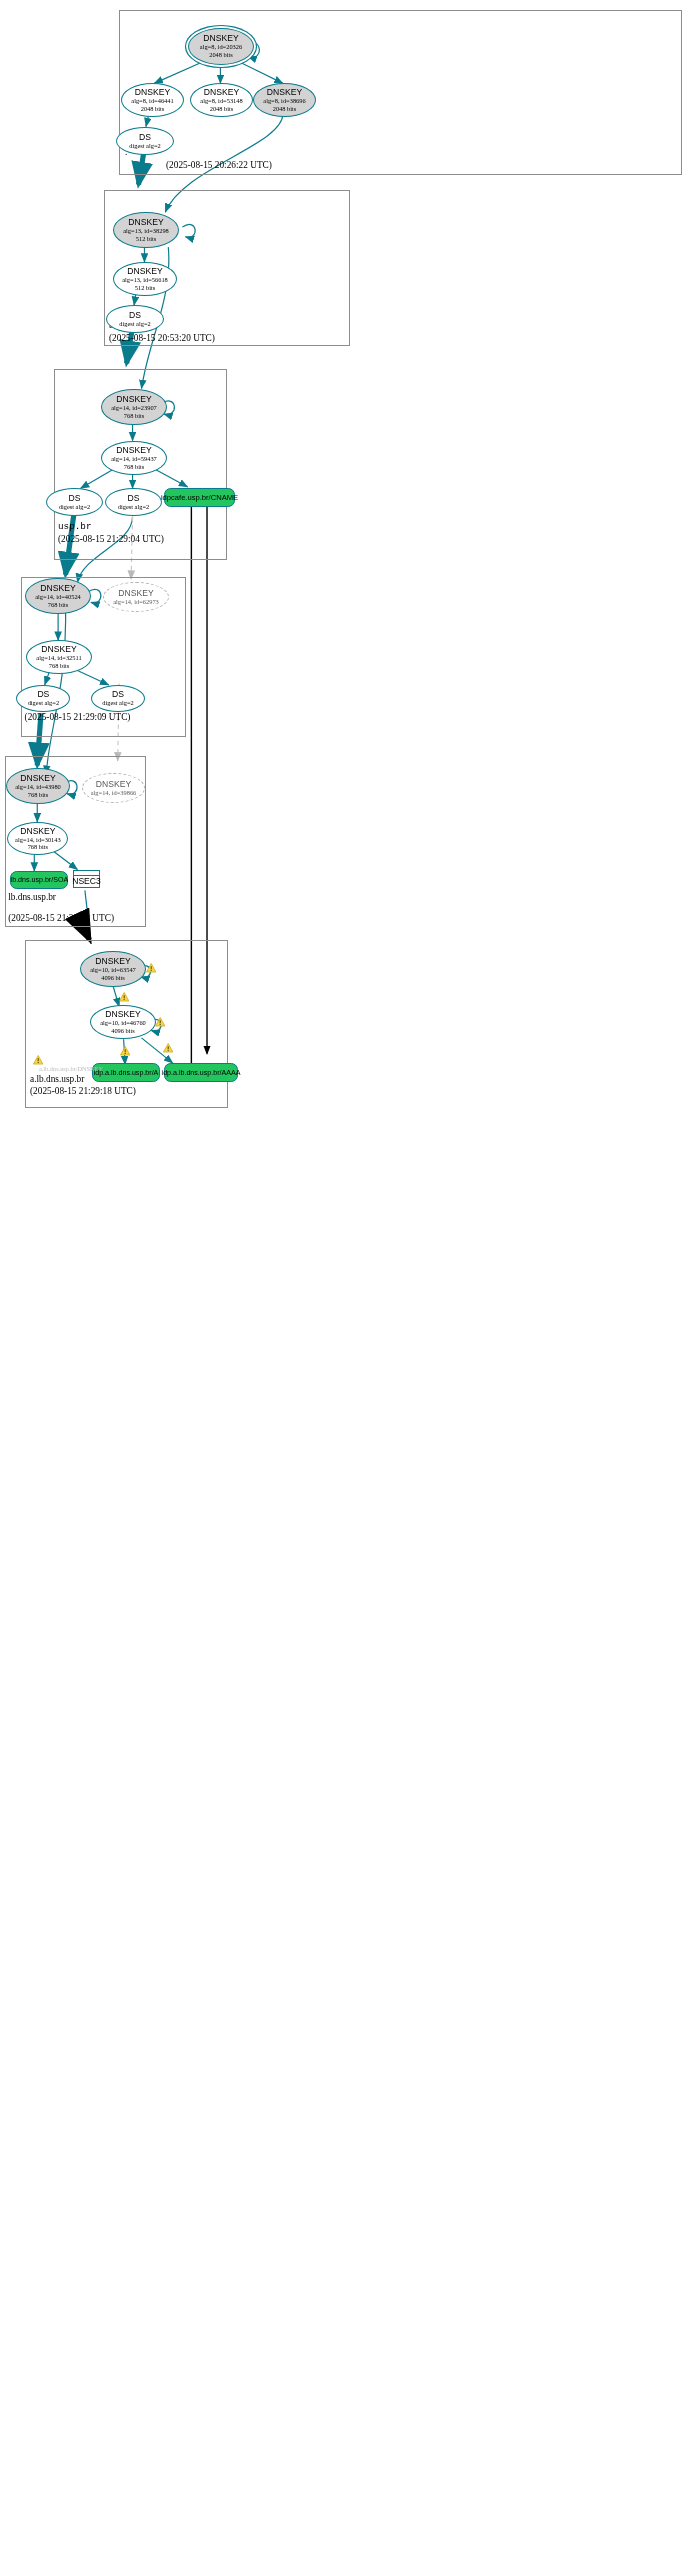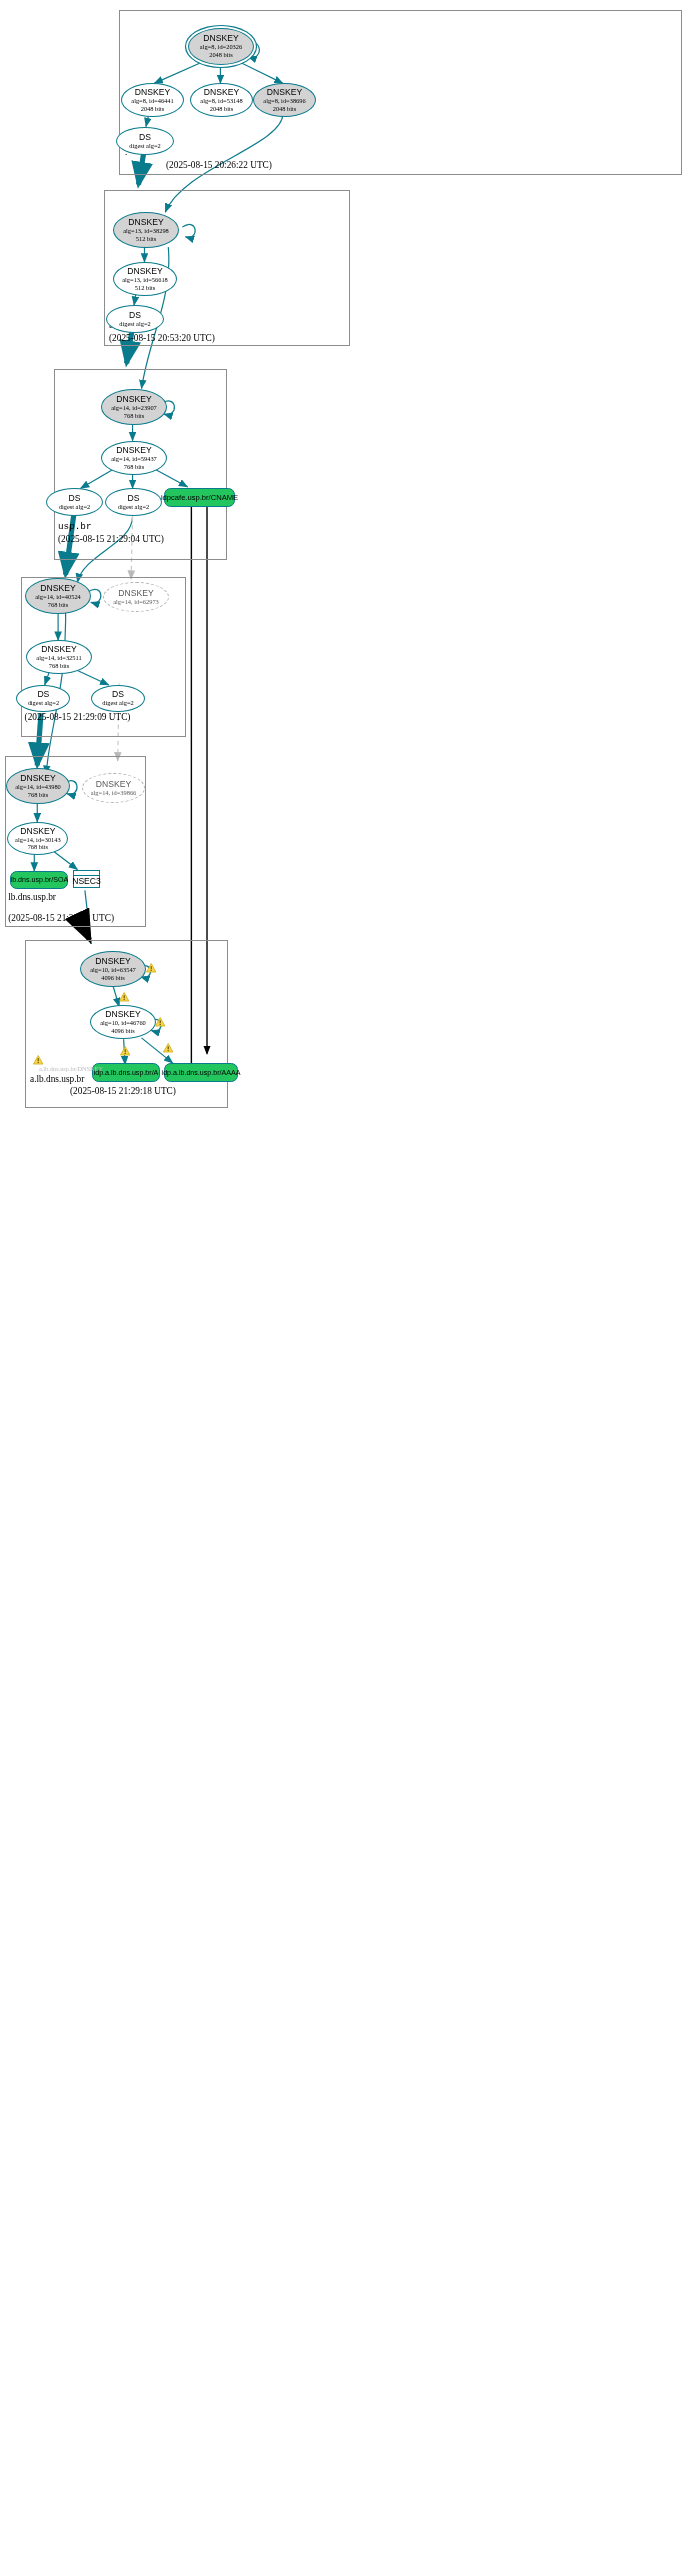--- a/index.html
+++ b/index.html
@@ -174,21 +174,21 @@
   <div class="zone" style="left:21px;top:577px;width:165px;height:160px;"></div>
   <div class="zone-label zone-name" style="left:24.6px;top:700px;">dns.usp.br</div>
   <div class="zone-label zone-time" style="left:24.6px;top:712px;text-align:right;">(2025-08-15 21:29:09 UTC)</div>
 
   <div class="zone" style="left:4.5px;top:756px;width:141px;height:171px;"></div>
   <div class="zone-label zone-name" style="left:8.2px;top:892px;">lb.dns.usp.br</div>
   <div class="zone-label zone-time" style="left:8.2px;top:905px;margin-top:8px;">(2025-08-15 21:29:13 UTC)</div>
 
   <div class="zone" style="left:25px;top:940px;width:203px;height:168px;"></div>
   <div class="zone-label zone-name" style="left:30px;top:1074px;">a.lb.dns.usp.br</div>
-  <div class="zone-label zone-time" style="left:30px;top:1086px;margin-left:40px;">(2025-08-15 21:29:18 UTC)</div>
+  <div class="zone-label zone-time" style="left:30px;top:1086px;">(2025-08-15 21:29:18 UTC)</div>
 
   <div class="node ellipse filled dbl" style="left:188px;top:27.5px;width:66px;height:37px;">
     <div class="rr-type">DNSKEY</div>
     <div class="rr-sub">alg=8, id=20326</div>
     <div class="rr-sub">2048 bits</div>
   </div>
 
   <div class="node ellipse" style="left:121px;top:83px;width:63px;height:34px;">
     <div class="rr-type">DNSKEY</div>
     <div class="rr-sub">alg=8, id=46441</div>

